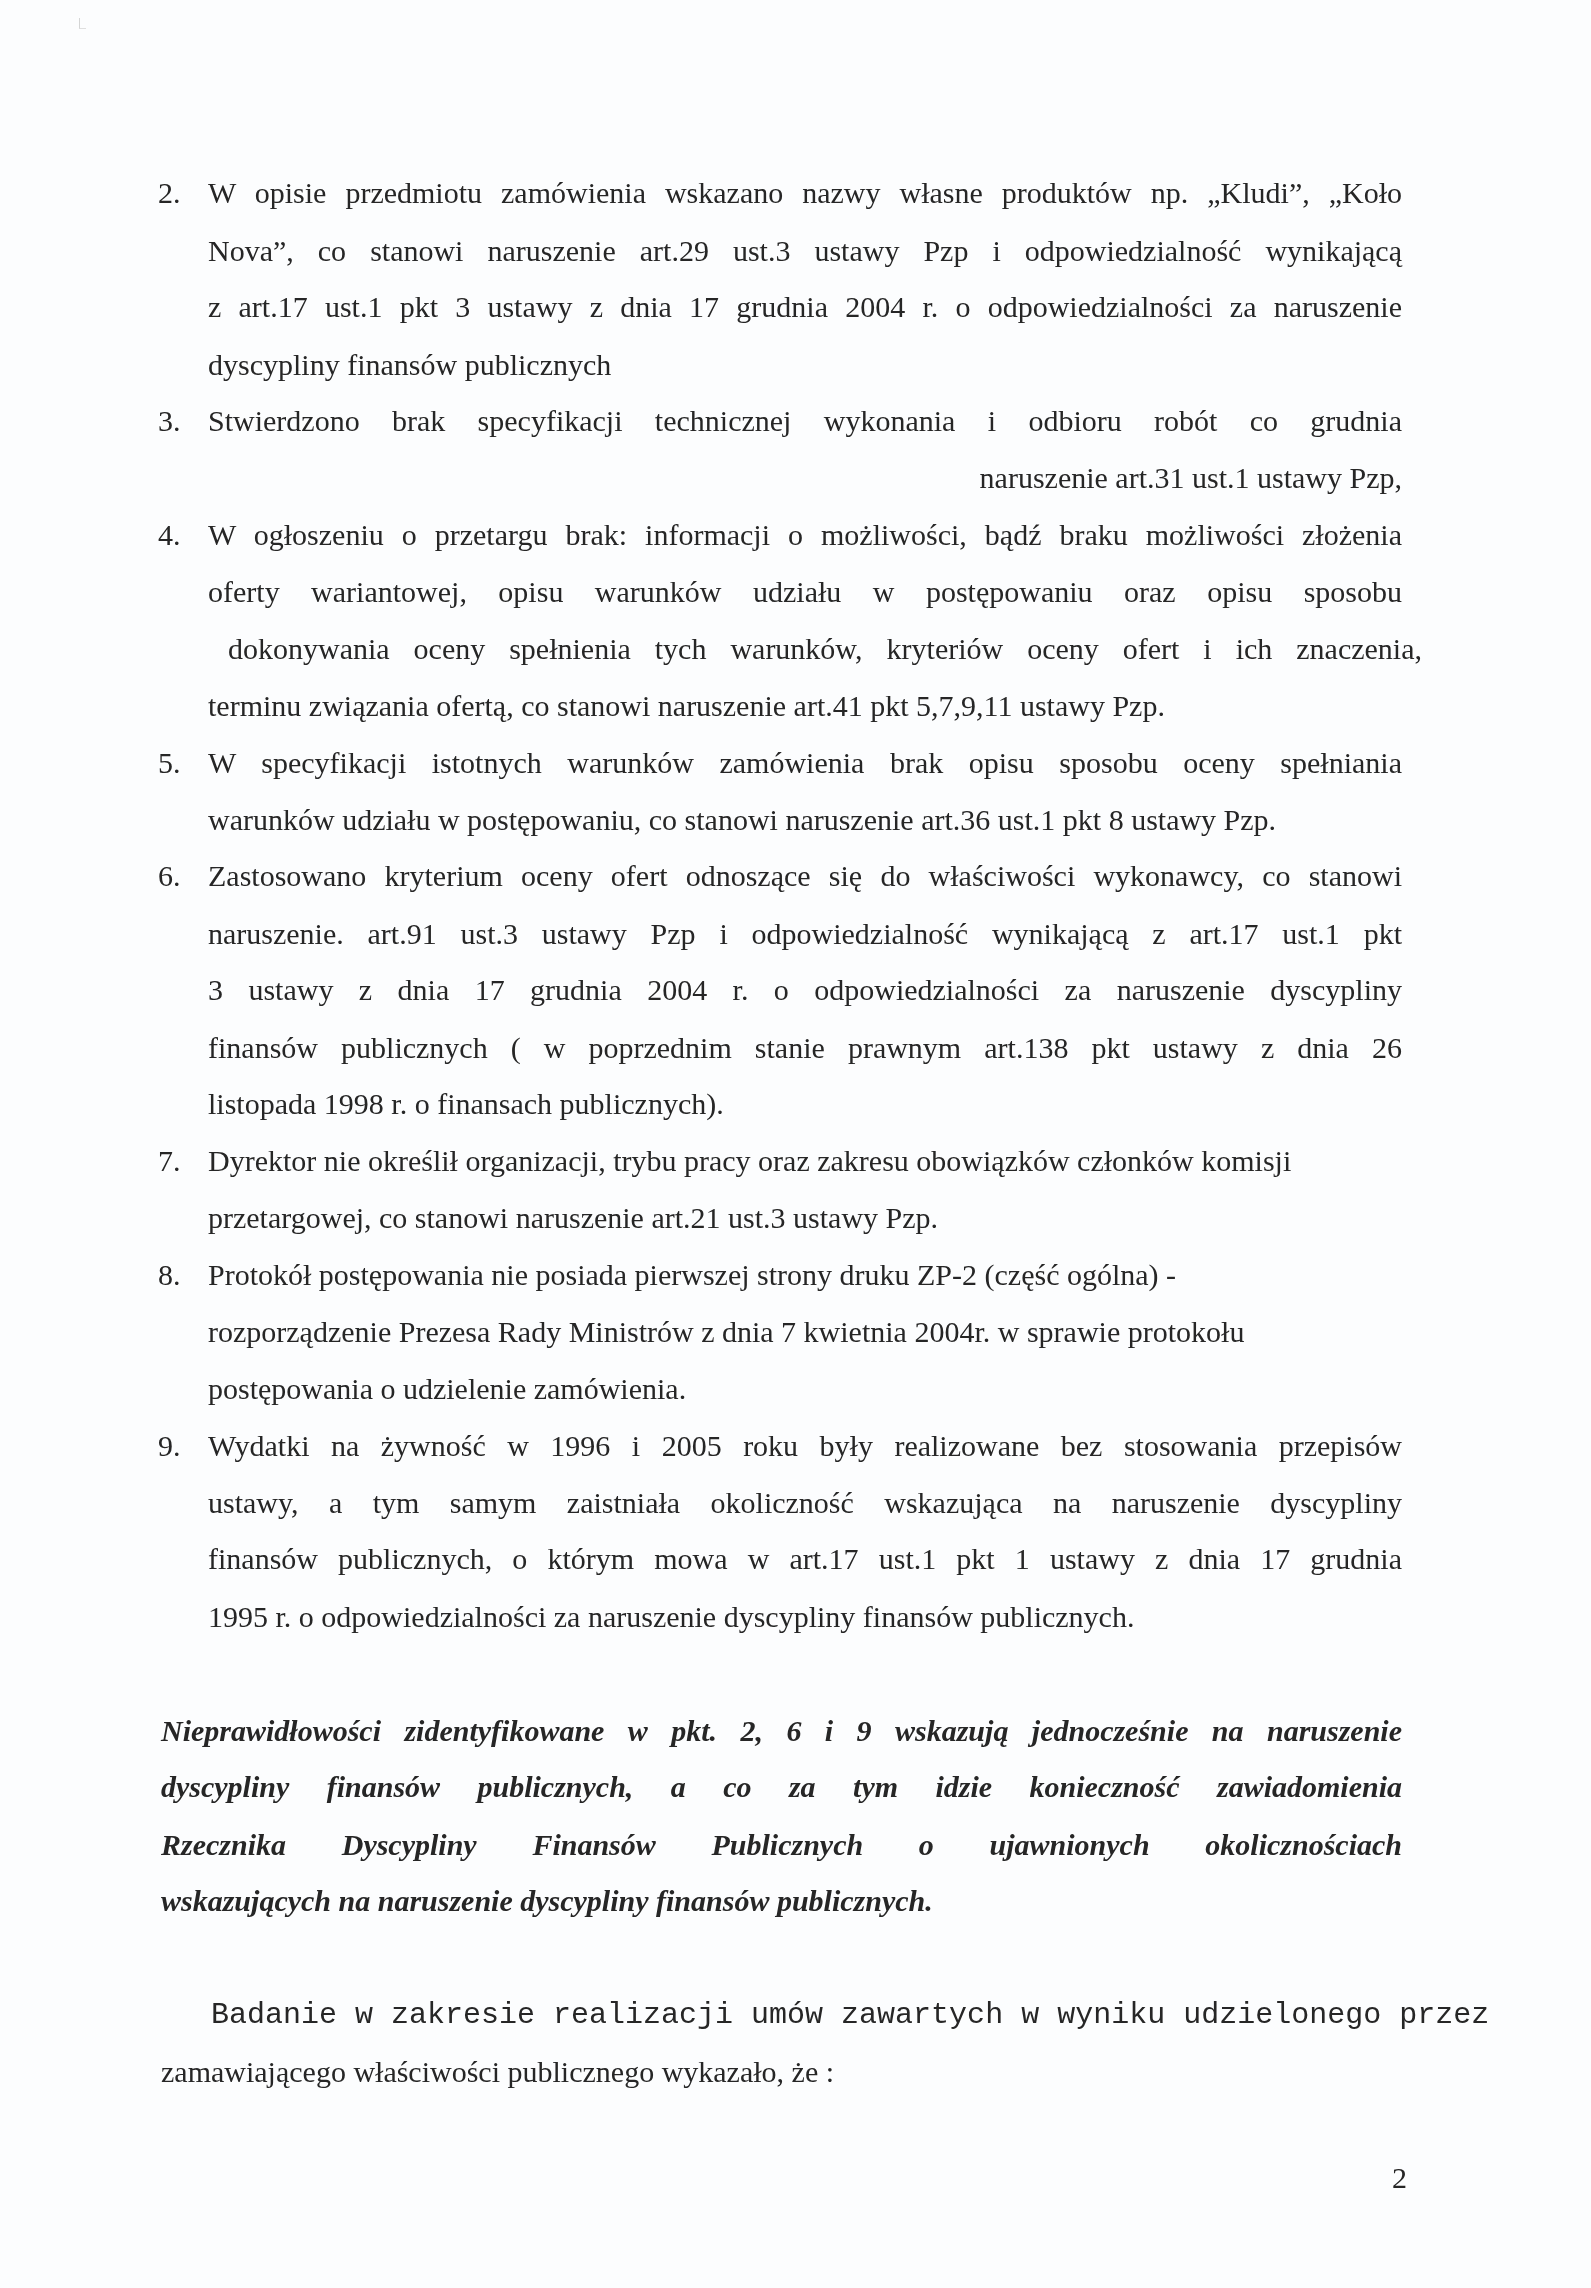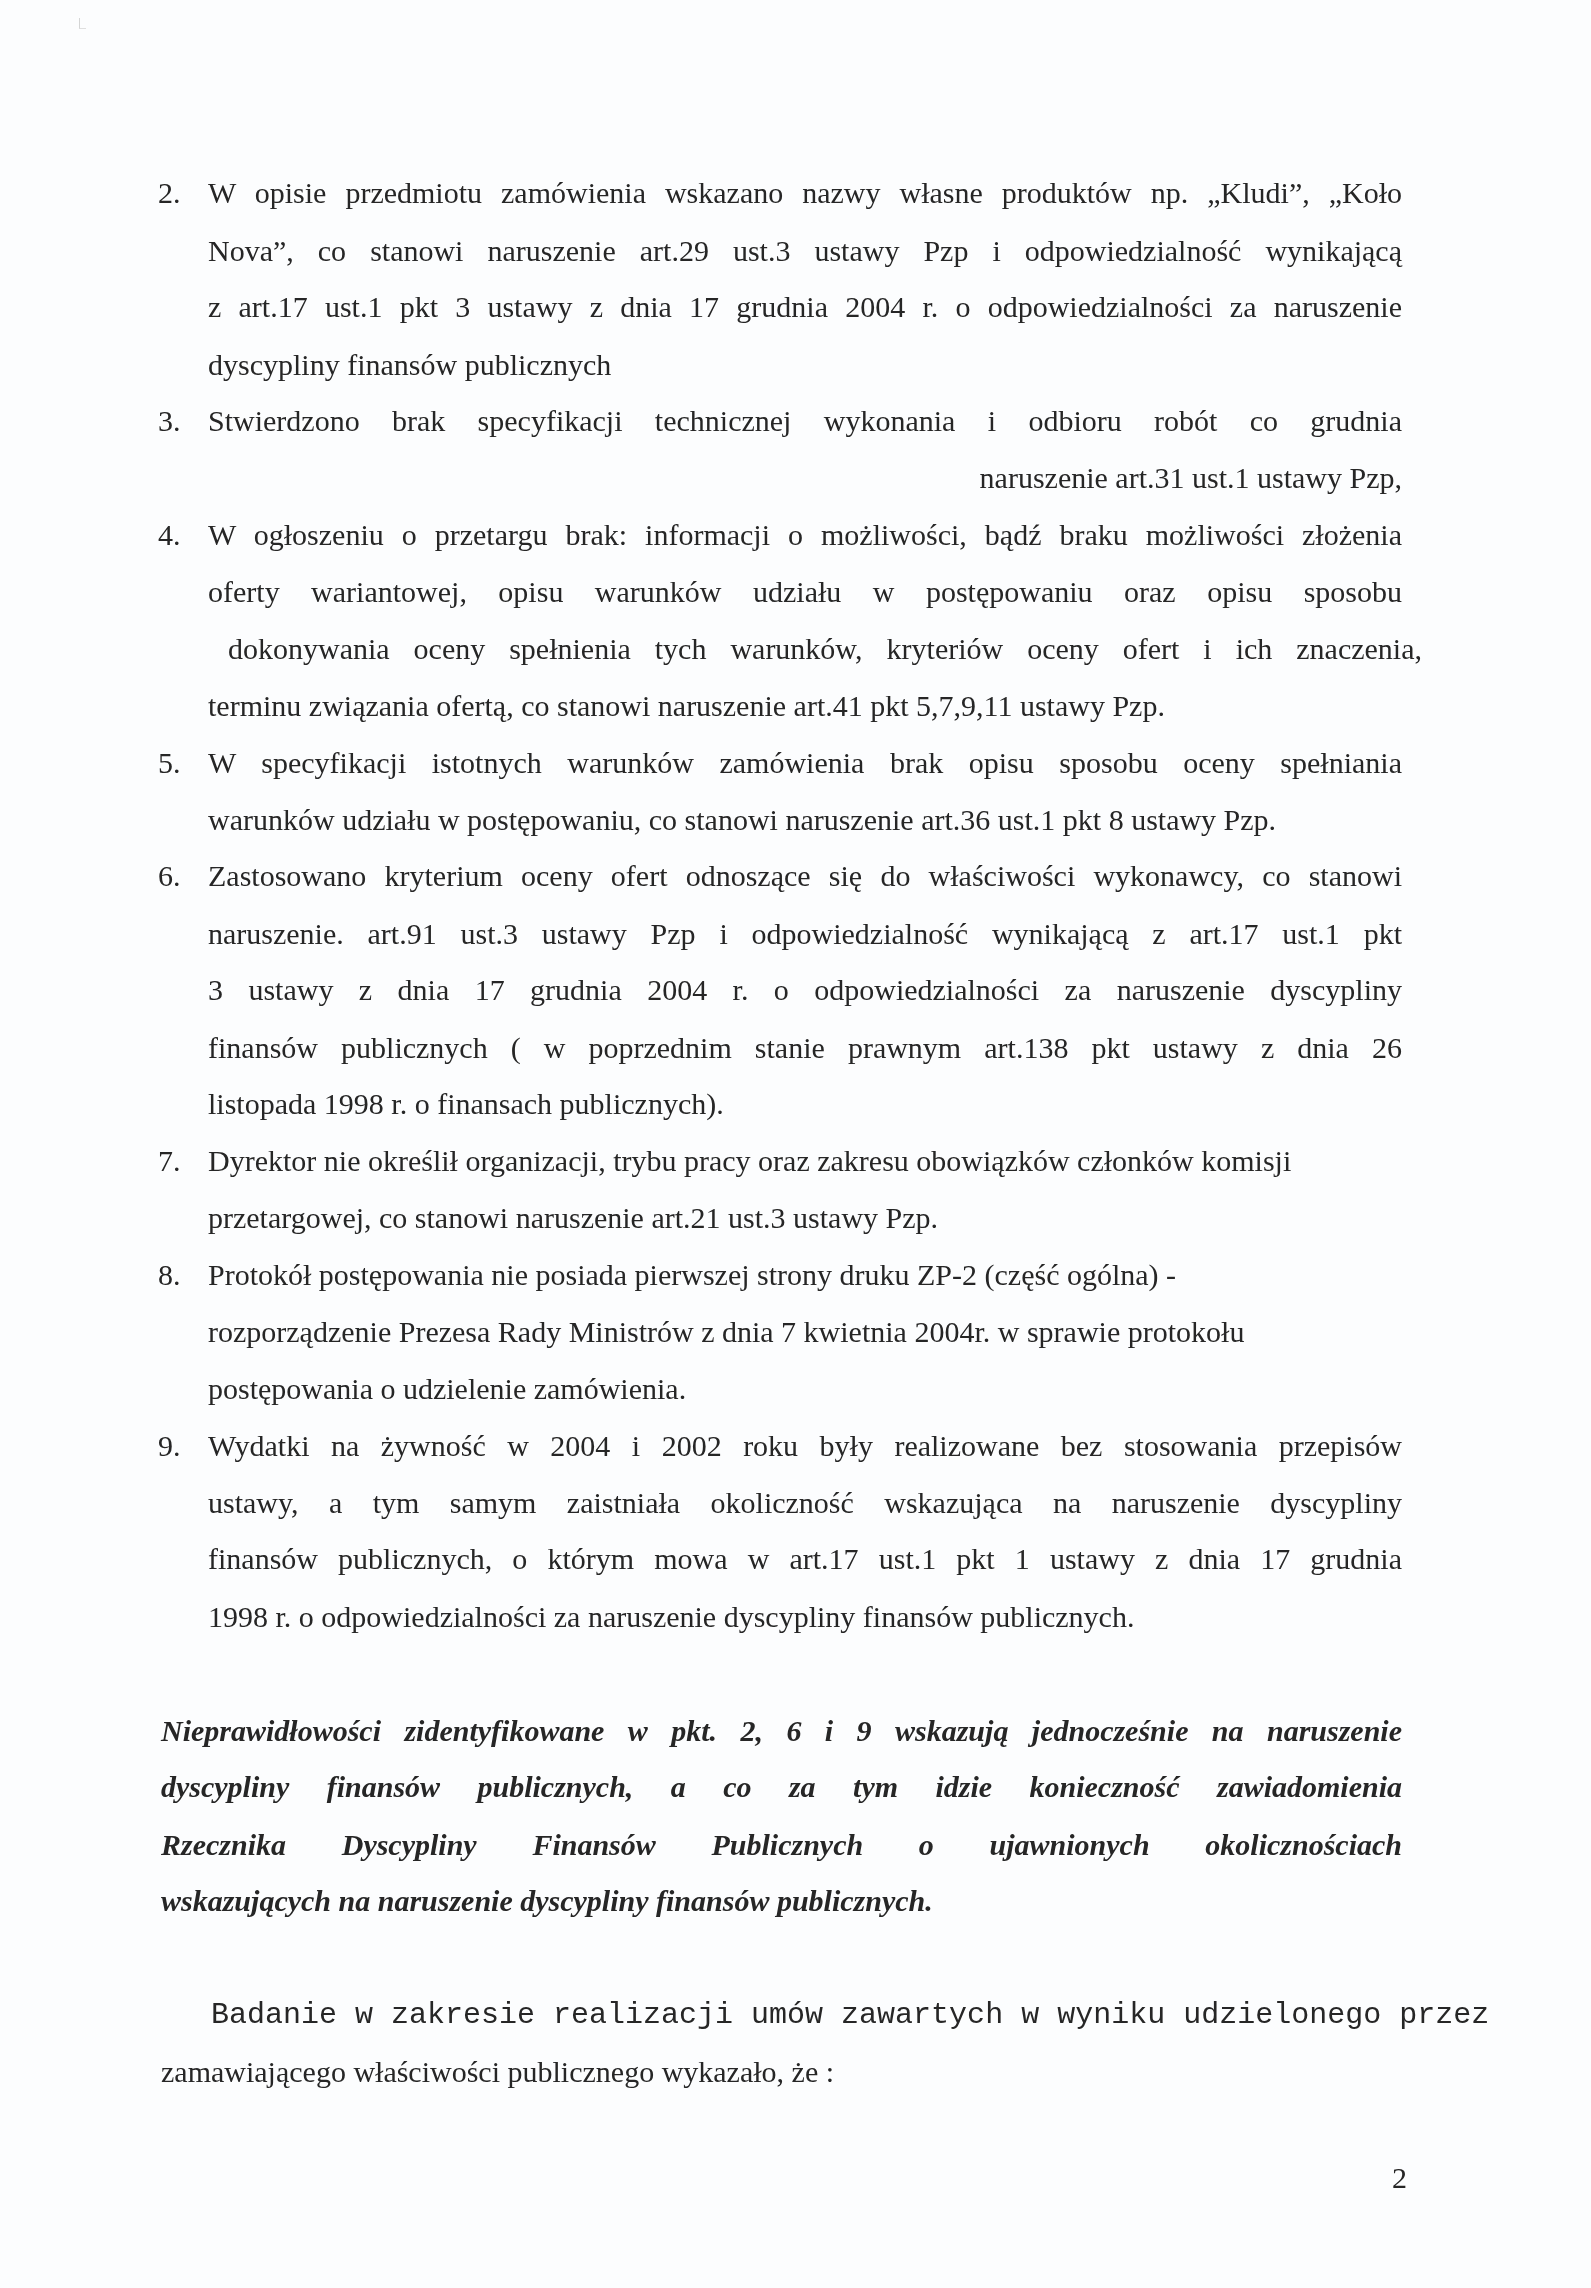--- a/index.html
+++ b/index.html
@@ -74,24 +74,24 @@
         <div class="line left" style="left: 208px; width: 1194px; top: 1198px;">przetargowej, co stanowi naruszenie art.21 ust.3 ustawy Pzp.</div>
       </div>
       <div class="list-item">
         <div class="num" style="top: 1255px;">8.</div>
         <div class="line left" style="left: 208px; width: 1194px; top: 1255px;">Protokół postępowania nie posiada pierwszej strony druku ZP-2 (część ogólna) -</div>
         <div class="line left" style="left: 208px; width: 1194px; top: 1312px;">rozporządzenie Prezesa Rady Ministrów z dnia 7 kwietnia 2004r. w sprawie protokołu</div>
         <div class="line left" style="left: 208px; width: 1194px; top: 1369px;">postępowania o udzielenie zamówienia.</div>
       </div>
       <div class="list-item">
         <div class="num" style="top: 1426px;">9.</div>
-        <div class="line just" style="left: 208px; width: 1194px; top: 1426px;">Wydatki na żywność w 2004 i 2002 roku były realizowane bez stosowania przepisów</div>
+        <div class="line just" style="left: 208px; width: 1194px; top: 1426px;">Wydatki na żywność w 1996 i 2005 roku były realizowane bez stosowania przepisów</div>
         <div class="line just" style="left: 208px; width: 1194px; top: 1483px;">ustawy, a tym samym zaistniała okoliczność wskazująca na naruszenie dyscypliny</div>
         <div class="line just" style="left: 208px; width: 1194px; top: 1539px;">finansów publicznych, o którym mowa w art.17 ust.1 pkt 1 ustawy z dnia 17 grudnia</div>
-        <div class="line left" style="left: 208px; width: 1194px; top: 1597px;">1998 r. o odpowiedzialności za naruszenie dyscypliny finansów publicznych.</div>
+        <div class="line left" style="left: 208px; width: 1194px; top: 1597px;">1995 r. o odpowiedzialności za naruszenie dyscypliny finansów publicznych.</div>
       </div>
     </div>
   <div id="bold-para" class="paragraph">
       <div class="line just bold" style="left: 161px; width: 1241px; top: 1711px;">Nieprawidłowości zidentyfikowane w pkt. 2, 6 i 9 wskazują jednocześnie na naruszenie</div>
       <div class="line just bold" style="left: 161px; width: 1241px; top: 1767px;">dyscypliny finansów publicznych, a co za tym idzie konieczność zawiadomienia</div>
       <div class="line just bold" style="left: 161px; width: 1241px; top: 1825px;">Rzecznika Dyscypliny Finansów Publicznych o ujawnionych okolicznościach</div>
       <div class="line left bold" style="left: 161px; width: 1241px; top: 1881px;">wskazujących na naruszenie dyscypliny finansów publicznych.</div>
     </div>
   <div id="closing-para" class="paragraph">
       <div class="line just" style="left: 211px; width: 1191px; top: 1995px; font-family: Liberation Mono, monospace;">Badanie w zakresie realizacji umów zawartych w wyniku udzielonego przez</div>

